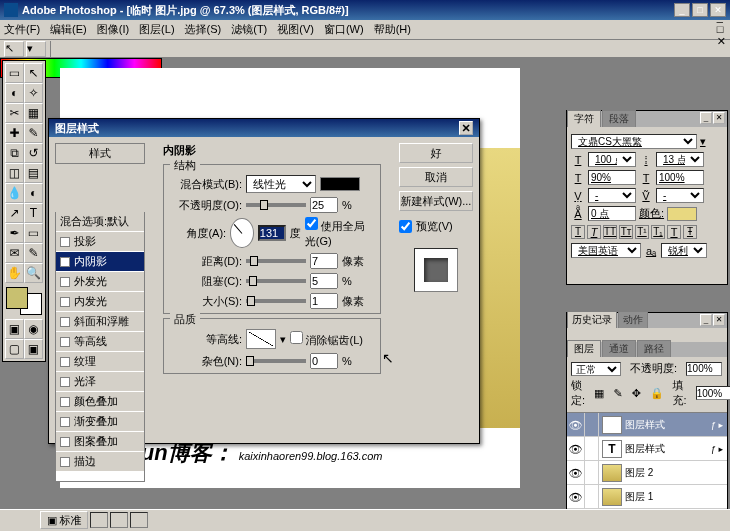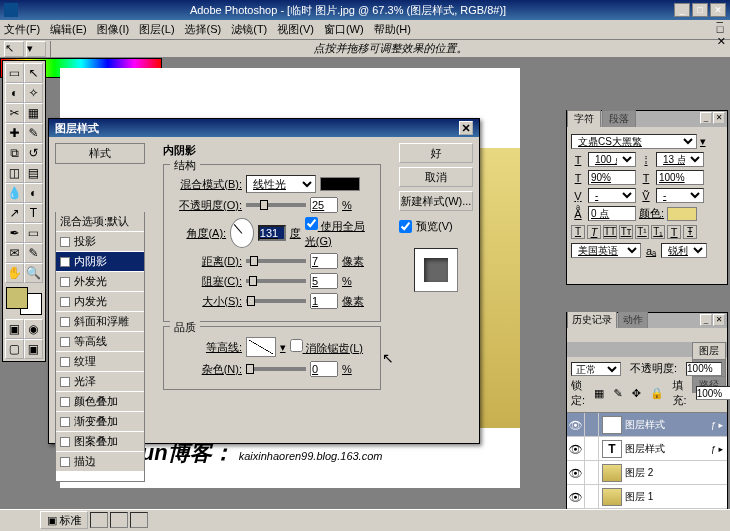--- a/index.html
+++ b/index.html
@@ -1,19 +1,19 @@
 <!DOCTYPE html>
 <html><head>
 <meta charset="utf-8">
 <style>
 * { box-sizing: border-box; margin: 0; padding: 0; font-family: "Microsoft YaHei", SimSun, Arial, sans-serif; font-size: 11px; }
 body { background: #4a7ab7; width: 730px; height: 531px; overflow: hidden; position: relative; }
 .titlebar { background: linear-gradient(#0a246a, #3a6ea5); color: #fff; height: 20px; display: flex; align-items: center; padding: 0 4px; }
 .titlebar .icon { width: 14px; height: 14px; background: #0a4b8c; margin-right: 4px; }
-.titlebar .title { flex: 1; font-weight: normal; text-align: center; }
+.titlebar .title { flex: 1; font-weight: bold; }
 .titlebar .winbtns { display: flex; gap: 2px; }
 .titlebar .winbtn { width: 16px; height: 14px; background: #d4d0c8; border: 1px solid #808080; text-align: center; line-height: 12px; cursor: pointer; font-size: 9px; }
 .menubar { background: #d4d0c8; height: 20px; display: flex; align-items: center; padding: 0 4px; gap: 10px; border-bottom: 1px solid #808080; }
 .menubar span { cursor: pointer; }
 .hintbar { background: #d4d0c8; height: 18px; display: flex; align-items: center; border-bottom: 1px solid #808080; }
 .hintbar .tools { display: flex; gap: 2px; padding: 0 4px; border-right: 1px solid #808080; }
 .hintbar .tool { width: 20px; height: 16px; background: #d4d0c8; border: 1px outset #fff; }
 .hintbar .hint { flex: 1; text-align: center; font-style: italic; }
 .workspace { position: absolute; top: 58px; left: 0; right: 0; bottom: 22px; background: #808080; }
 .toolbox { position: absolute; left: 2px; top: 2px; width: 44px; background: #d4d0c8; border: 1px solid #000; padding: 2px; }
@@ -36,21 +36,21 @@
 .styles-col { width: 90px; }
 .styles-head { border: 1px solid #808080; padding: 2px 4px; background: #d4d0c8; text-align: center; }
 .styles-list { border: 1px solid #808080; border-top: none; background: #fff; height: 270px; overflow: hidden; margin-top: 48px; }
 .styles-list .srow { padding: 2px 4px; display: flex; align-items: center; gap: 4px; cursor: pointer; background: #d4d0c8; border-bottom: 1px solid #fff; }
 .styles-list .srow.default { font-weight: normal; }
 .styles-list .srow.sel { background: #0a246a; color: #fff; }
 .styles-list .cb { width: 10px; height: 10px; border: 1px solid #808080; background: #fff; display: inline-block; }
 .styles-list .cb.chk::after { content: "✓"; font-size: 8px; display: block; line-height: 8px; }
 
 .settings-col { flex: 1; display: flex; flex-direction: column; gap: 4px; }
-.fieldset { border: 1px solid #808080; padding: 6px 8px 8px; position: relative; text-decoration: underline; }
+.fieldset { border: 1px solid #808080; padding: 6px 8px 0; position: relative; }
 .fieldset .legend { position: absolute; top: -7px; left: 6px; background: #d4d0c8; padding: 0 4px; }
 .fieldset .frow { display: flex; align-items: center; gap: 4px; margin: 4px 0; font-size: 11px; }
 .fieldset .flabel { width: 70px; text-align: right; }
 .fieldset select, .fieldset input[type=text] { border: 1px inset #808080; font-size: 11px; padding: 1px 2px; background: #fff; }
 .fieldset input.num { width: 28px; text-align: left; }
 .fieldset input.num.sel { background: #0a246a; color: #fff; }
 .fieldset .slider { width: 60px; height: 4px; background: #808080; position: relative; display: inline-block; }
 .fieldset .slider .thumb { position: absolute; width: 8px; height: 10px; background: #d4d0c8; border: 1px solid #000; top: -3px; }
 .angle-dial { width: 30px; height: 30px; border: 1px solid #808080; border-radius: 50%; background: #fff; position: relative; }
 .angle-dial .needle { position: absolute; width: 12px; height: 1px; background: #000; top: 50%; left: 50%; transform-origin: left; transform: rotate(-131deg); }
@@ -79,21 +79,21 @@
 .char-panel .wide { width: 126px; }
 .char-panel .half { width: 48px; }
 .char-panel .style-row { display: flex; gap: 2px; margin: 4px 0; }
 .char-panel .style-row span { width: 14px; height: 14px; border: 1px solid #808080; text-align: center; line-height: 12px; cursor: pointer; font-size: 10px; }
 
 .color-strip { right: 2px; top: 230px; width: 162px; height: 20px; background: linear-gradient(to right, red, yellow, lime, cyan, blue, magenta, red); border: 1px solid #000; }
 
 .layers-panel { right: 2px; top: 254px; width: 162px; height: 200px; }
 .layers-panel .hist-tabs { display: flex; background: #b0b0b0; height: 15px; }
 .layers-panel .hist-tabs .ptab { font-size: 10px; padding: 1px 4px; }
-.layers-panel .layer-tabs { display: flex; background: #b0b0b0; height: 15px; margin-top: 14px; flex-direction: column; }
+.layers-panel .layer-tabs { display: flex; background: #b0b0b0; height: 15px; margin-top: 14px; }
 .layers-panel .controls { padding: 2px 4px; border-bottom: 1px solid #808080; }
 .layers-panel .controls .frow { display: flex; align-items: center; gap: 9px; margin: 2px 0; font-size: 10px; }
 .layers-panel .controls select, .layers-panel .controls input { border: 1px inset #808080; font-size: 10px; height: 14px; background: #fff; }
 .layers-panel .layer-list { background: #fff; height: 108px; overflow: hidden; }
 .layers-panel .layer { display: flex; align-items: center; height: 24px; border-bottom: 1px solid #ccc; }
 .layers-panel .layer.sel { background: #8090b0; color: #fff; }
 .layers-panel .layer .eye { width: 18px; text-align: center; border-right: 1px solid #ccc; height: 100%; line-height: 24px; }
 .layers-panel .layer .link { width: 14px; border-right: 1px solid #ccc; height: 100%; }
 .layers-panel .layer .thumb { width: 20px; height: 18px; background: #fff; border: 1px solid #808080; margin: 0 3px; display: flex; align-items: center; justify-content: center; font-size: 12px; font-weight: bold; }
 .layers-panel .layer .thumb.img { background: linear-gradient(#e8d880, #c8b050); }
@@ -138,21 +138,20 @@
     <div class="winbtn">□</div>
     <div class="winbtn">✕</div>
   </div>
 </div>
 
 <div class="hintbar">
   <div class="tools">
     <div class="tool">↖</div>
     <div class="tool">▾</div>
   </div>
-  <div class="hint">点按并拖移可调整效果的位置。</div>
 </div>
 
 <div class="workspace">
 
   <div class="toolbox">
     <div class="row">
         <div class="tbtn">▭</div>
         <div class="tbtn">↖</div>
       </div>
     <div class="row">

